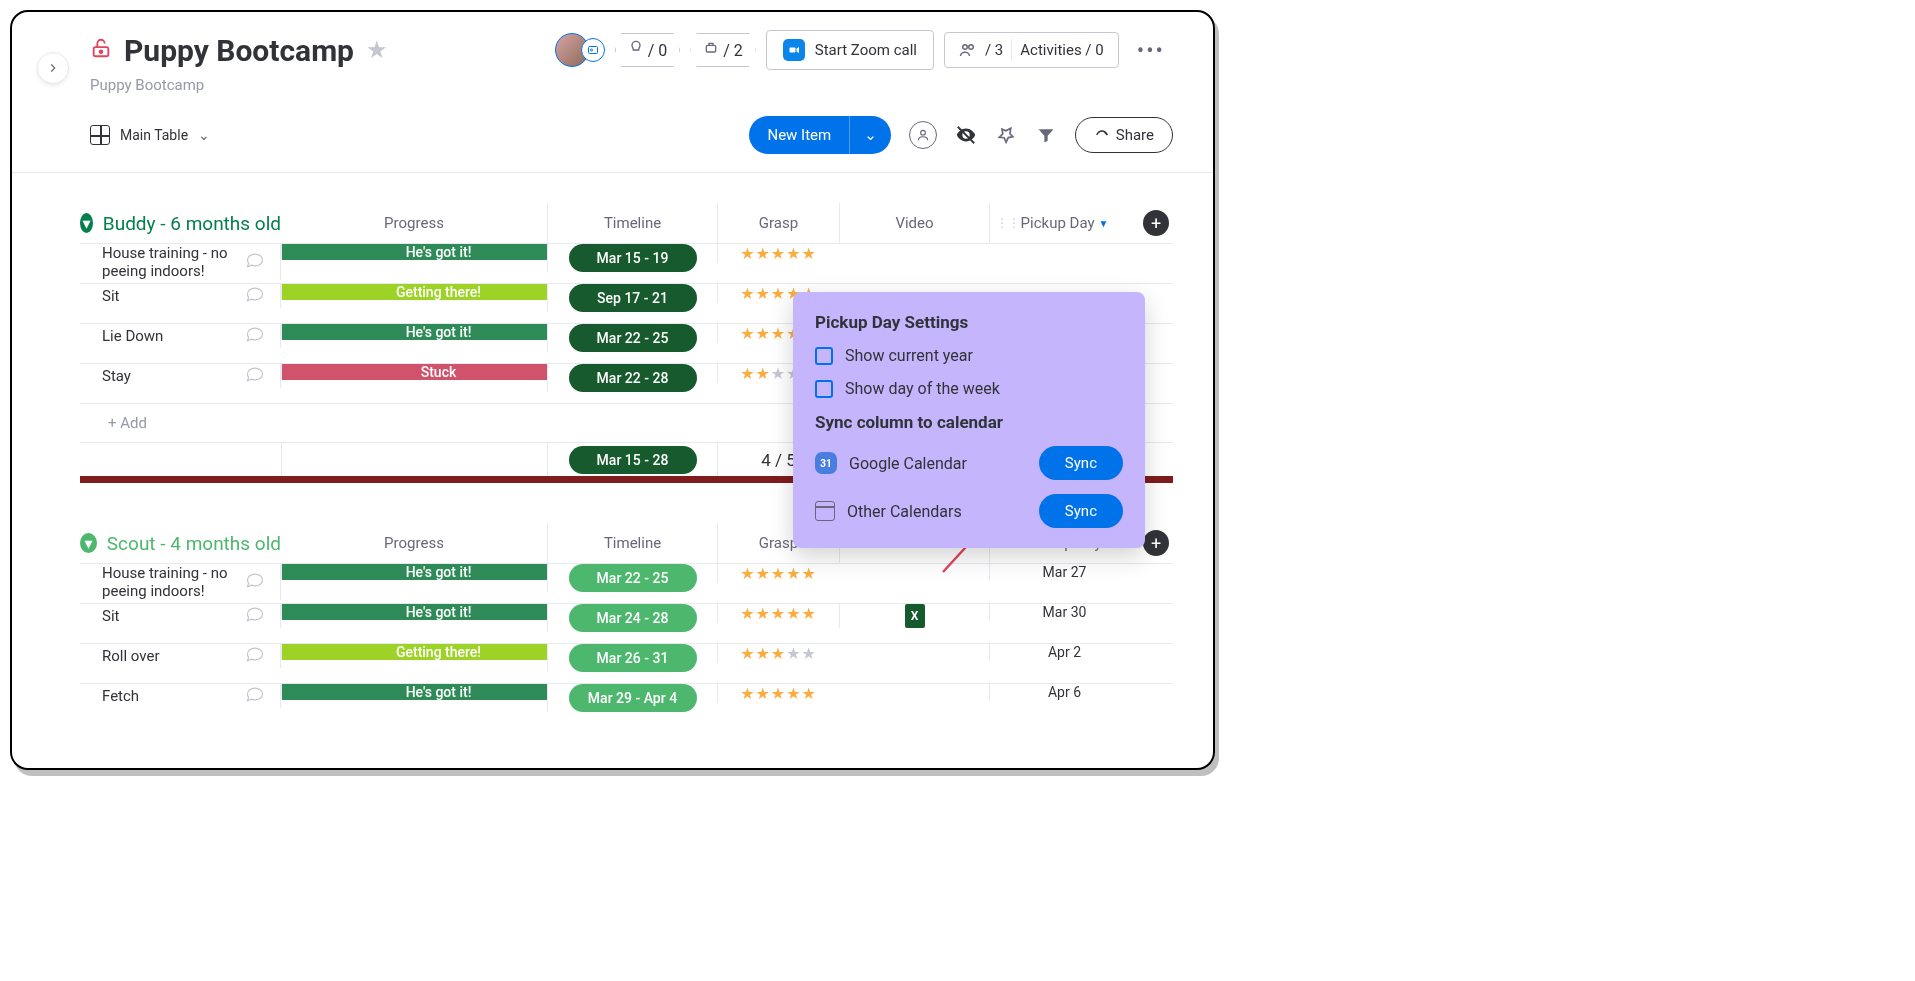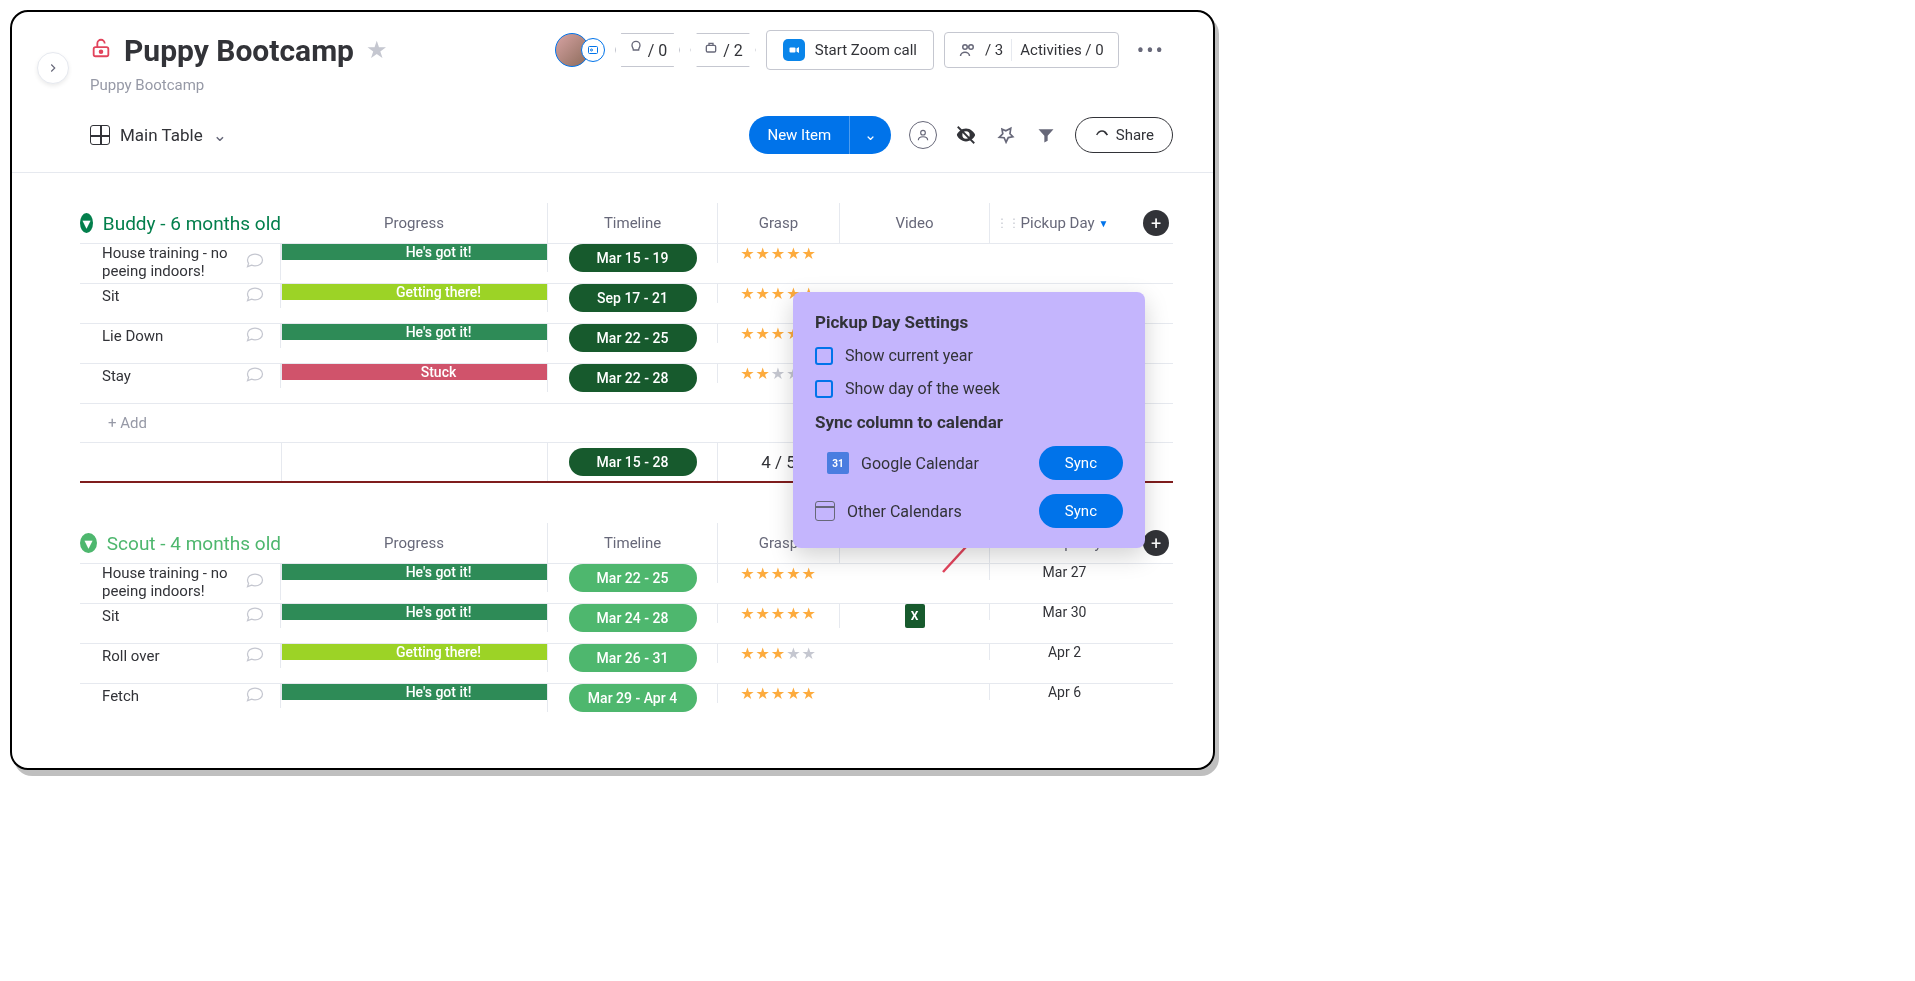--- a/index.html
+++ b/index.html
@@ -17,21 +17,21 @@
 .avatar { width:34px; height:34px; border-radius:50%; background: linear-gradient(135deg,#d7a3a3,#8b6b5a); border:1px solid #0073ea; }
 .avatar-badge { width:24px; height:24px; border:1.5px solid #0073ea; border-radius:50%; margin-left:-8px; display:flex; align-items:center; justify-content:center; color:#0073ea; background:#fff; }
 .pill { border:1px solid #c5c7d0; border-radius:4px; padding:6px 14px; font-size:15px; display:flex; align-items:center; gap:6px; background:#fff; }
 .hex-border { border:1px solid #c5c7d0; padding:6px 12px; clip-path: polygon(10% 0, 90% 0, 100% 50%, 90% 100%, 10% 100%, 0 50%); }
 .zoom-btn { display:flex; align-items:center; gap:10px; border:1px solid #c5c7d0; border-radius:4px; padding:8px 16px; font-size:15px; }
 .zoom-icon { width:22px; height:22px; background:#0a85ea; border-radius:5px; display:flex; align-items:center; justify-content:center; color:#fff; font-size:12px; }
 .divider-v { width:1px; height:22px; background:#e6e9ef; }
 .more-icon { font-size:22px; letter-spacing:2px; color:#676879; padding:0 8px; }
 .breadcrumb { padding: 6px 0 0 78px; color:#9699a6; font-size:15px; }
 .toolbar { display:flex; align-items:center; padding: 22px 40px 18px 78px; gap:16px; border-bottom:1px solid #e6e9ef; }
-.view-select { display:flex; align-items:center; gap:10px; font-size:17px; }
+.view-select { display:flex; align-items:center; gap:10px; font-size:14px; }
 .grid-icon { width:20px; height:20px; border:1.5px solid #323338; border-radius:3px; position:relative; }
 .grid-icon::before, .grid-icon::after { content:''; position:absolute; background:#323338; }
 .grid-icon::before { left:50%; top:0; bottom:0; width:1.5px; }
 .grid-icon::after { top:50%; left:0; right:0; height:1.5px; }
 .chev { color:#676879; }
 .tb-right { margin-left:auto; display:flex; align-items:center; gap:18px; }
 .new-item-btn { display:flex; align-items:center; background:#0073ea; color:#fff; border-radius:30px; overflow:hidden; font-size:15px; }
 .new-item-btn .lbl { padding:10px 18px; }
 .new-item-btn .drop { padding:10px 14px; border-left:1px solid rgba(255,255,255,0.3); }
 .search-input { border:1px solid #c5c7d0; border-radius:30px; padding:10px 18px; width:210px; font-size:15px; color:#9699a6; background:#fff; }
@@ -65,30 +65,30 @@
 .cell { border-left:1px solid #e6e9ef; display:flex; align-items:center; justify-content:center; font-size:14px; }
 .status { color:#fff; width:100%; height:100%; display:flex; align-items:center; justify-content:center; font-weight:500; font-size:14px;padding-left:48px; }
 .timeline-pill { background:#175a2d; color:#fff; border-radius:20px; padding:6px 0; width:128px; text-align:center; font-size:14px; font-weight:500;}
 .timeline-pill.light { background:#4eb76e; }
 .stars { color:#fdab3d; font-size:16px; letter-spacing:1px; white-space:nowrap; }
 .stars .grey { color:#c5c7d0; }
 .excel-icon { width:20px; height:24px; background:#175a2d; color:#fff; font-size:12px; font-weight:bold; display:flex; align-items:center; justify-content:center; border-radius:2px; }
 .add-row { display:flex; align-items:center; height:40px; border-top:1px solid #e6e9ef; border-bottom:1px solid #e6e9ef; }
 .add-row .row-bar { opacity:0.35; }
 .add-row .txt { padding-left:20px; color:#9699a6; font-size:15px; }
-.summary-row { display:flex; height:40px; border-bottom:2px solid #7f1d1d; }
+.summary-row { display:flex; height:40px; border-bottom:7px solid #7f1d1d; }
 .summary-row .spacer { flex:1; }
 
 
 .popover { position:absolute; right:68px; top:280px; width:352px; background:#c4b5fd; border-radius:8px; box-shadow:0 8px 24px rgba(0,0,0,0.18); padding:20px 22px; z-index:100; }
 .popover h3 { font-size:17px; font-weight:700; margin-bottom:14px; }
 .pop-row { display:flex; align-items:center; gap:12px; font-size:16px; margin-bottom:14px; }
 .chk { width:18px; height:18px; border:2px solid #0073ea; border-radius:3px; flex-shrink:0; }
 .sync-btn { background:#0073ea; color:#fff; border-radius:30px; padding:8px 26px; font-size:15px; margin-left:auto; }
-.gcal-icon { width:22px; height:22px; background:#4a7de0; border-radius:2px; color:#fff; font-size:10px; font-weight:bold; display:flex; align-items:center; justify-content:center;margin-left:12px; }
+.gcal-icon { width:22px; height:22px; background:#4a7de0; border-radius:7px; color:#fff; font-size:10px; font-weight:bold; display:flex; align-items:center; justify-content:center; }
 .cal-icon { width:20px; height:20px; border:1.5px solid #676879; border-radius:3px; position:relative; }
 .cal-icon::before { content:''; position:absolute; top:4px; left:0; right:0; height:1.5px; background:#676879; }
 
 .arrow { position:absolute; right:140px; top:430px; z-index:90; pointer-events:none; }
 
 .chat svg { width:22px; height:20px; }
 </style>
 </head>
 <body>
 

